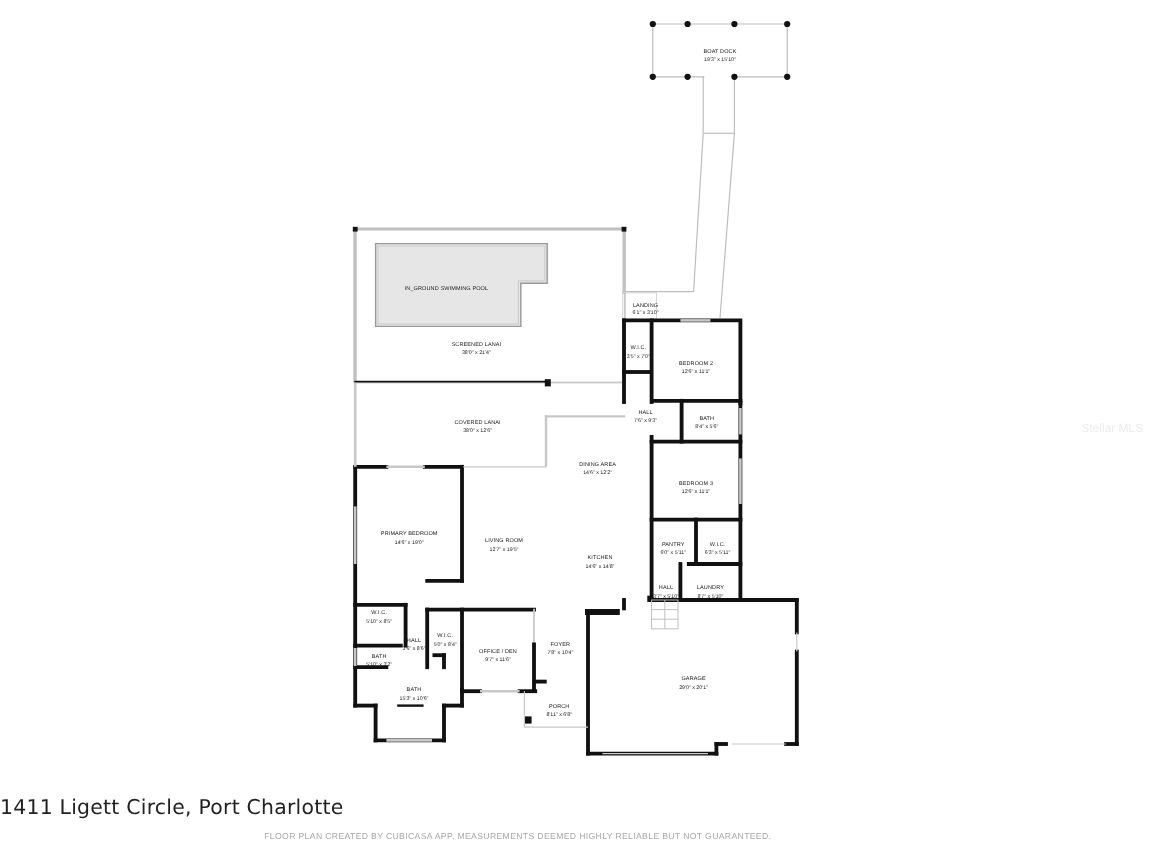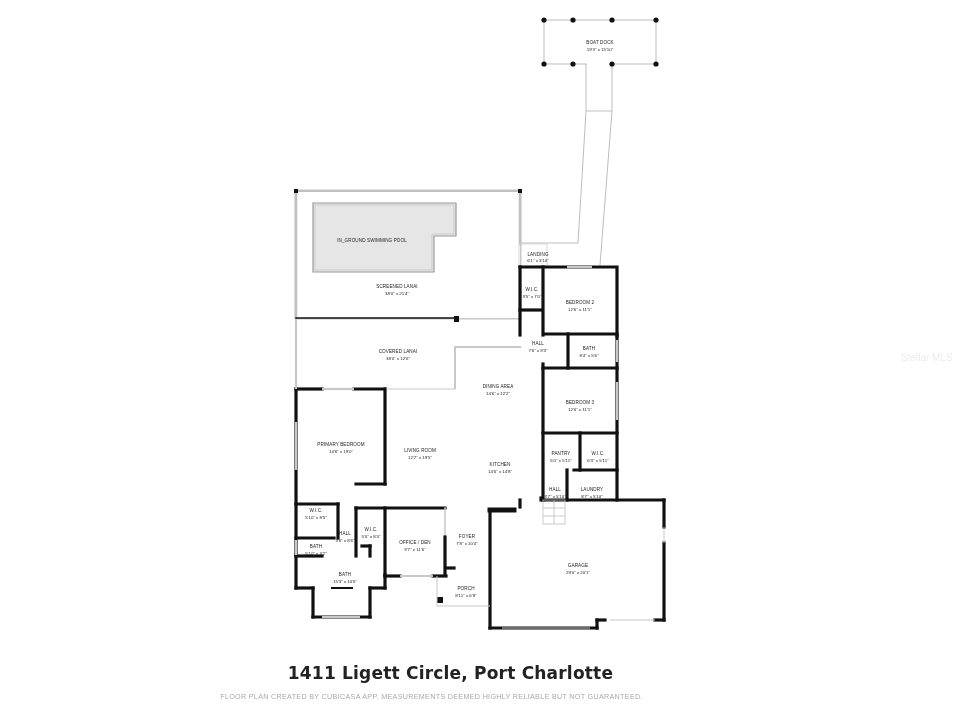--- a/index.html
+++ b/index.html
@@ -1,20 +1,20 @@
 <!DOCTYPE html>
 <html><head>
 <meta charset="utf-8">
 <style>
   html,body{margin:0;padding:0;background:#ffffff;}
   body{width:960px;height:720px;position:relative;overflow:hidden;font-family:"Liberation Sans","DejaVu Sans",sans-serif;}
   #plan{position:absolute;left:0;top:0;width:960px;height:720px;}
   .room-label{font-size:4.6px;fill:#222;text-anchor:middle;letter-spacing:0.1px;}
   .room-dim{font-size:4.4px;fill:#222;text-anchor:middle;}
-  .title{position:absolute;left:0;width:901px;top:663px;text-align:center;font-size:17px;font-weight:bold;color:#222;font-family:"DejaVu Sans","Liberation Sans",sans-serif;letter-spacing:0.2px;}
+  .title{position:absolute;left:0;width:901px;top:663px;font-size:17px;font-weight:normal;color:#222;font-family:"DejaVu Sans","Liberation Sans",sans-serif;letter-spacing:0.2px;}
   .subtitle{position:absolute;left:0;width:863px;top:692px;text-align:center;font-size:7.2px;color:#a8a8a8;letter-spacing:0.3px;font-family:"Liberation Sans",sans-serif;}
   .watermark{position:absolute;left:901px;top:352px;font-size:10px;color:#ececec;font-family:"Liberation Sans",sans-serif;}
 </style>
 </head>
 <body>
 
 <svg id="plan" viewBox="0 0 960 720" xmlns="http://www.w3.org/2000/svg">
 
   <g>
     <g stroke="#bdbdbd" stroke-width="1" fill="none">

